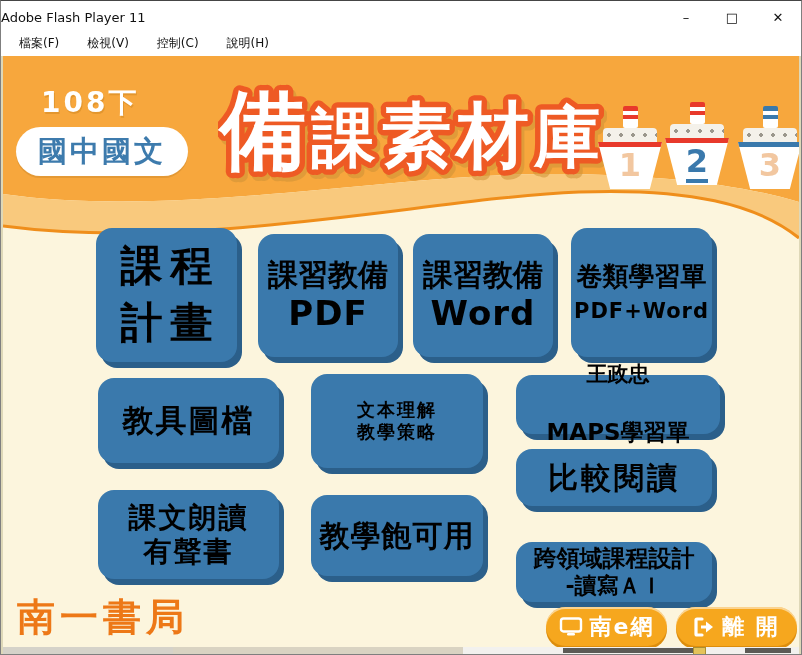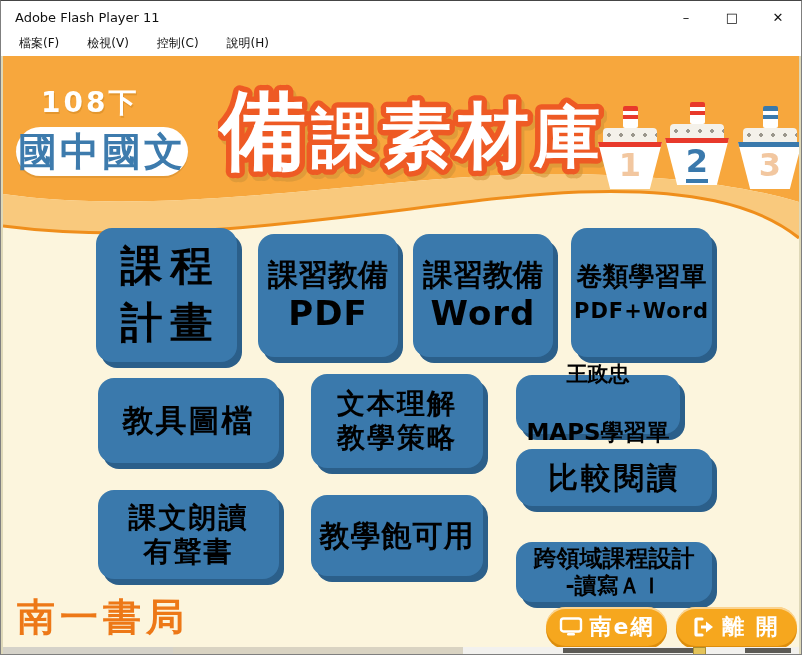--- a/index.html
+++ b/index.html
@@ -1,32 +1,32 @@
 <!DOCTYPE html>
 <html><head>
 <meta charset="utf-8">
 <style>
   html,body{margin:0;padding:0;background:#2f2f2f;}
   *{box-sizing:border-box;font-family:"DejaVu Sans","Liberation Sans",sans-serif;}
   .window{width:802px;height:655px;background:#fff;border:1px solid #7f7f7f;border-top:1px solid #454545;position:relative;overflow:hidden;}
   
   .titlebar{height:32px;display:flex;align-items:center;background:#fff;}
-  .titlebar .title{font-size:13px;color:#111;padding-left:14px;flex:1;}
+  .titlebar .title{font-size:13px;color:#111;flex:1;}
   .winbtns{display:flex;align-items:center;height:100%;}
   .winbtn{width:46px;height:100%;display:flex;align-items:center;justify-content:center;font-size:13px;color:#111;cursor:pointer;}
   
   .menubar{height:23px;display:flex;background:#fff;padding-left:8px;gap:8px;}
   .menu-item{font-size:12px;color:#111;padding:2px 10px;cursor:pointer;}
   
   .stage{position:relative;width:800px;height:600px;background:#fcf5dd;border-left:2px solid #ded8b8;border-right:2px solid #ded8b8;overflow:hidden;}
   .wavesvg{position:absolute;left:0;top:0;width:796px;height:600px;pointer-events:none;}
   
   .term{position:absolute;left:38px;top:28px;width:124px;color:#fff;font-size:28px;font-weight:bold;letter-spacing:3px;text-shadow:1px 2px 0 rgba(190,120,20,.35);}
   .subject-pill{position:absolute;left:13px;top:71px;width:172px;height:49px;background:#fff;border-radius:25px;display:flex;align-items:center;justify-content:center;box-shadow:0 2px 0 rgba(170,110,30,.25);cursor:default;}
-  .subject-pill span{color:#3d7bad;font-size:39px;font-weight:bold;letter-spacing:3px;}
+  .subject-pill span{color:#3d7bad;font-size:29px;font-weight:bold;letter-spacing:3px;}
   .main-title{position:absolute;left:215px;top:8px;filter:drop-shadow(3px 4px 0 rgba(205,145,55,.55));}
   
   .boat{position:absolute;width:64px;cursor:pointer;}
   .boat .funnel{width:15px;height:22px;margin:0 auto;border-radius:2px;background:linear-gradient(180deg,#e8392b 0 5px,#fff 5px 9px,#e8392b 9px 13px,#fff 13px 100%);}
   .boat.blue .funnel{background:linear-gradient(180deg,#3a79ac 0 5px,#fff 5px 9px,#3a79ac 9px 13px,#fff 13px 100%);}
   .boat .cabin{width:54px;height:14px;margin:0 auto;background:#f4f1ea;border-radius:4px 4px 0 0;background-image:radial-gradient(circle at 6px 7px,#9b978d 1.6px,transparent 2.1px);background-size:12px 100%;}
   .boat .hull{width:64px;height:47px;background:#fff;clip-path:polygon(0 0,100% 0,81% 100%,19% 100%);display:flex;flex-direction:column;align-items:center;}
   .boat .hull .stripe{width:100%;height:5px;background:#e8392b;}
   .boat.blue .hull .stripe{background:#3a79ac;}
   .boat-num{font-size:32px;font-weight:bold;color:#f2c7a0;line-height:1.1;margin-top:1px;}
@@ -39,22 +39,22 @@
   .b2{left:255px;top:178px;width:140px;height:123px;}
   .b3{left:410px;top:178px;width:140px;height:123px;}
   .b2 .l0,.b3 .l0{font-size:30px;}
   .b2 .l1,.b3 .l1{font-size:34px;letter-spacing:1px;}
   .b4{left:568px;top:172px;width:141px;height:129px;}
   .b4 .l0{font-size:26px;}
   .b4 .l1{font-size:21px;margin-top:6px;letter-spacing:1px;}
   .b5{left:95px;top:322px;width:181px;height:85px;}
   .b5 .l0{font-size:31px;letter-spacing:2px;}
   .b6{left:308px;top:318px;width:172px;height:94px;}
-  .b6 span{font-size:28px;letter-spacing:2px;}
-  .b7{left:513px;top:319px;width:164px;height:59px;gap:16px;}
+  .b6 span{font-size:18px;letter-spacing:2px;}
+  .b7{left:513px;top:319px;width:204px;height:59px;gap:16px;}
   .b7 .l0{font-size:21px;}
   .b7 .l1{font-size:23px;margin-top:16px;}
   .b8{left:513px;top:393px;width:196px;height:57px;}
   .b8 .l0{font-size:30px;letter-spacing:3px;}
   .b9{left:95px;top:434px;width:181px;height:89px;}
   .b9 span{font-size:28px;letter-spacing:2px;}
   .b10{left:308px;top:439px;width:172px;height:81px;}
   .b10 .l0{font-size:30px;letter-spacing:1px;}
   .b11{left:513px;top:486px;width:196px;height:60px;}
   .b11 .l0{font-size:23px;}

